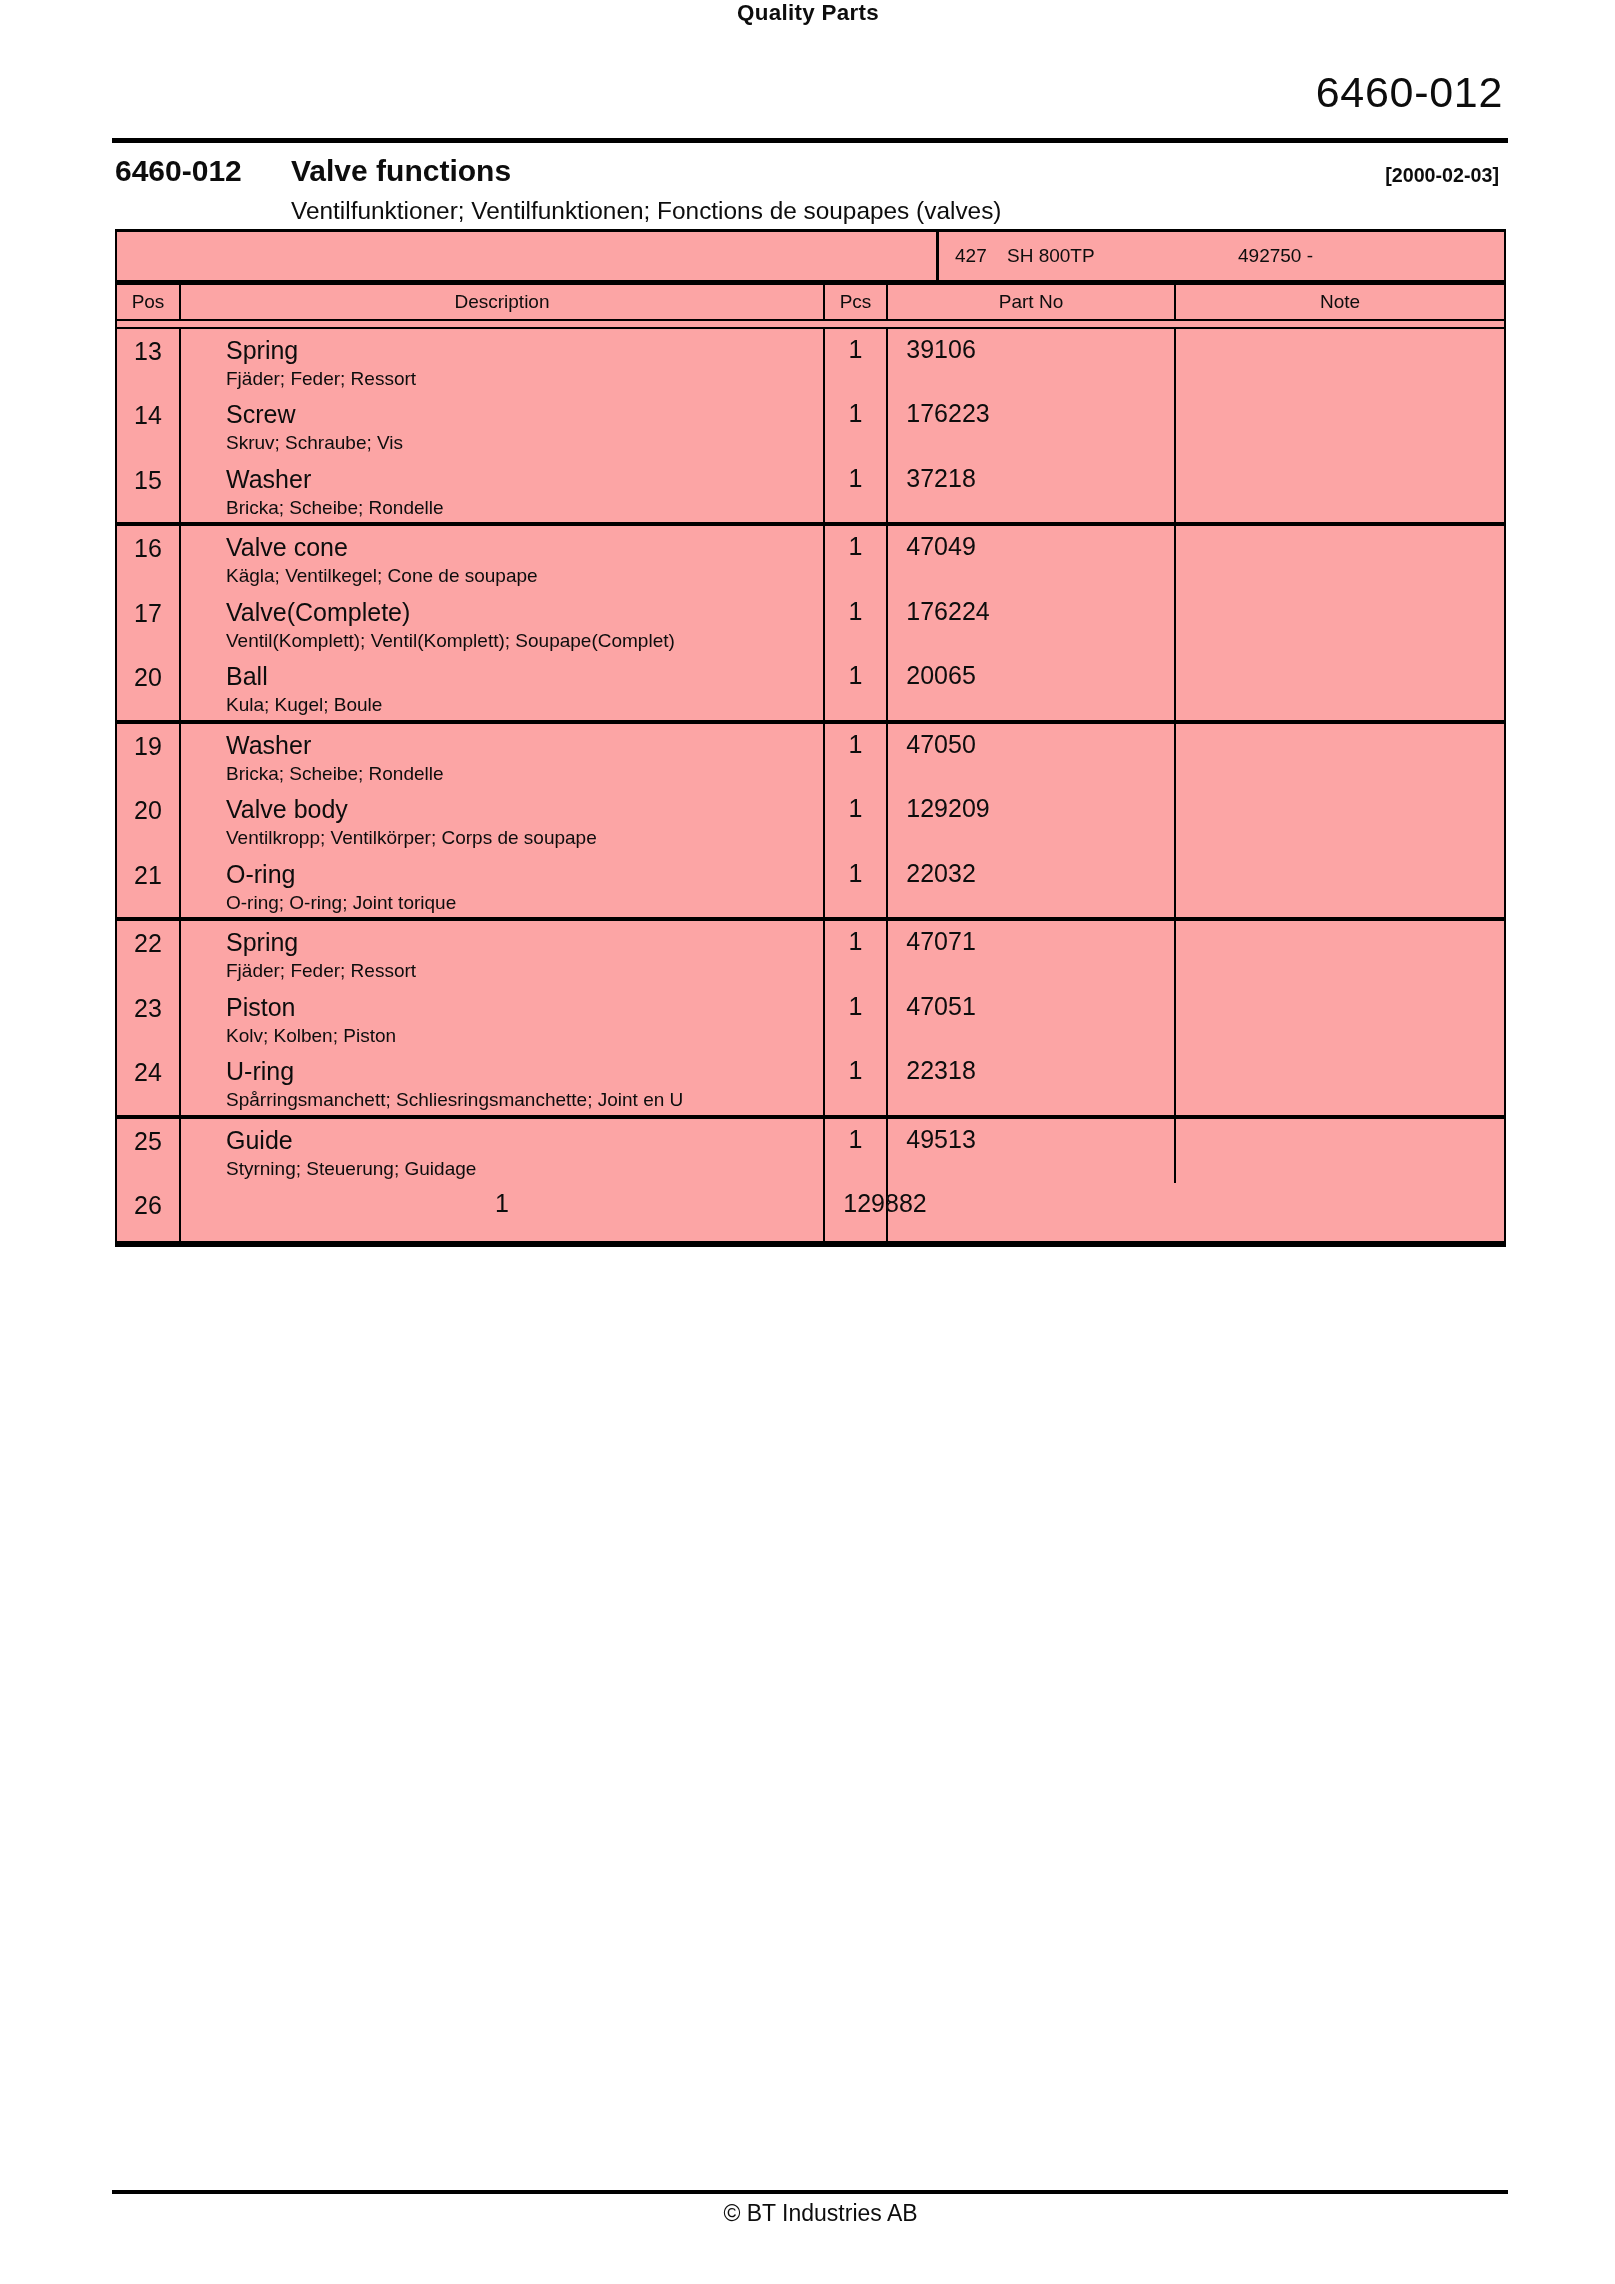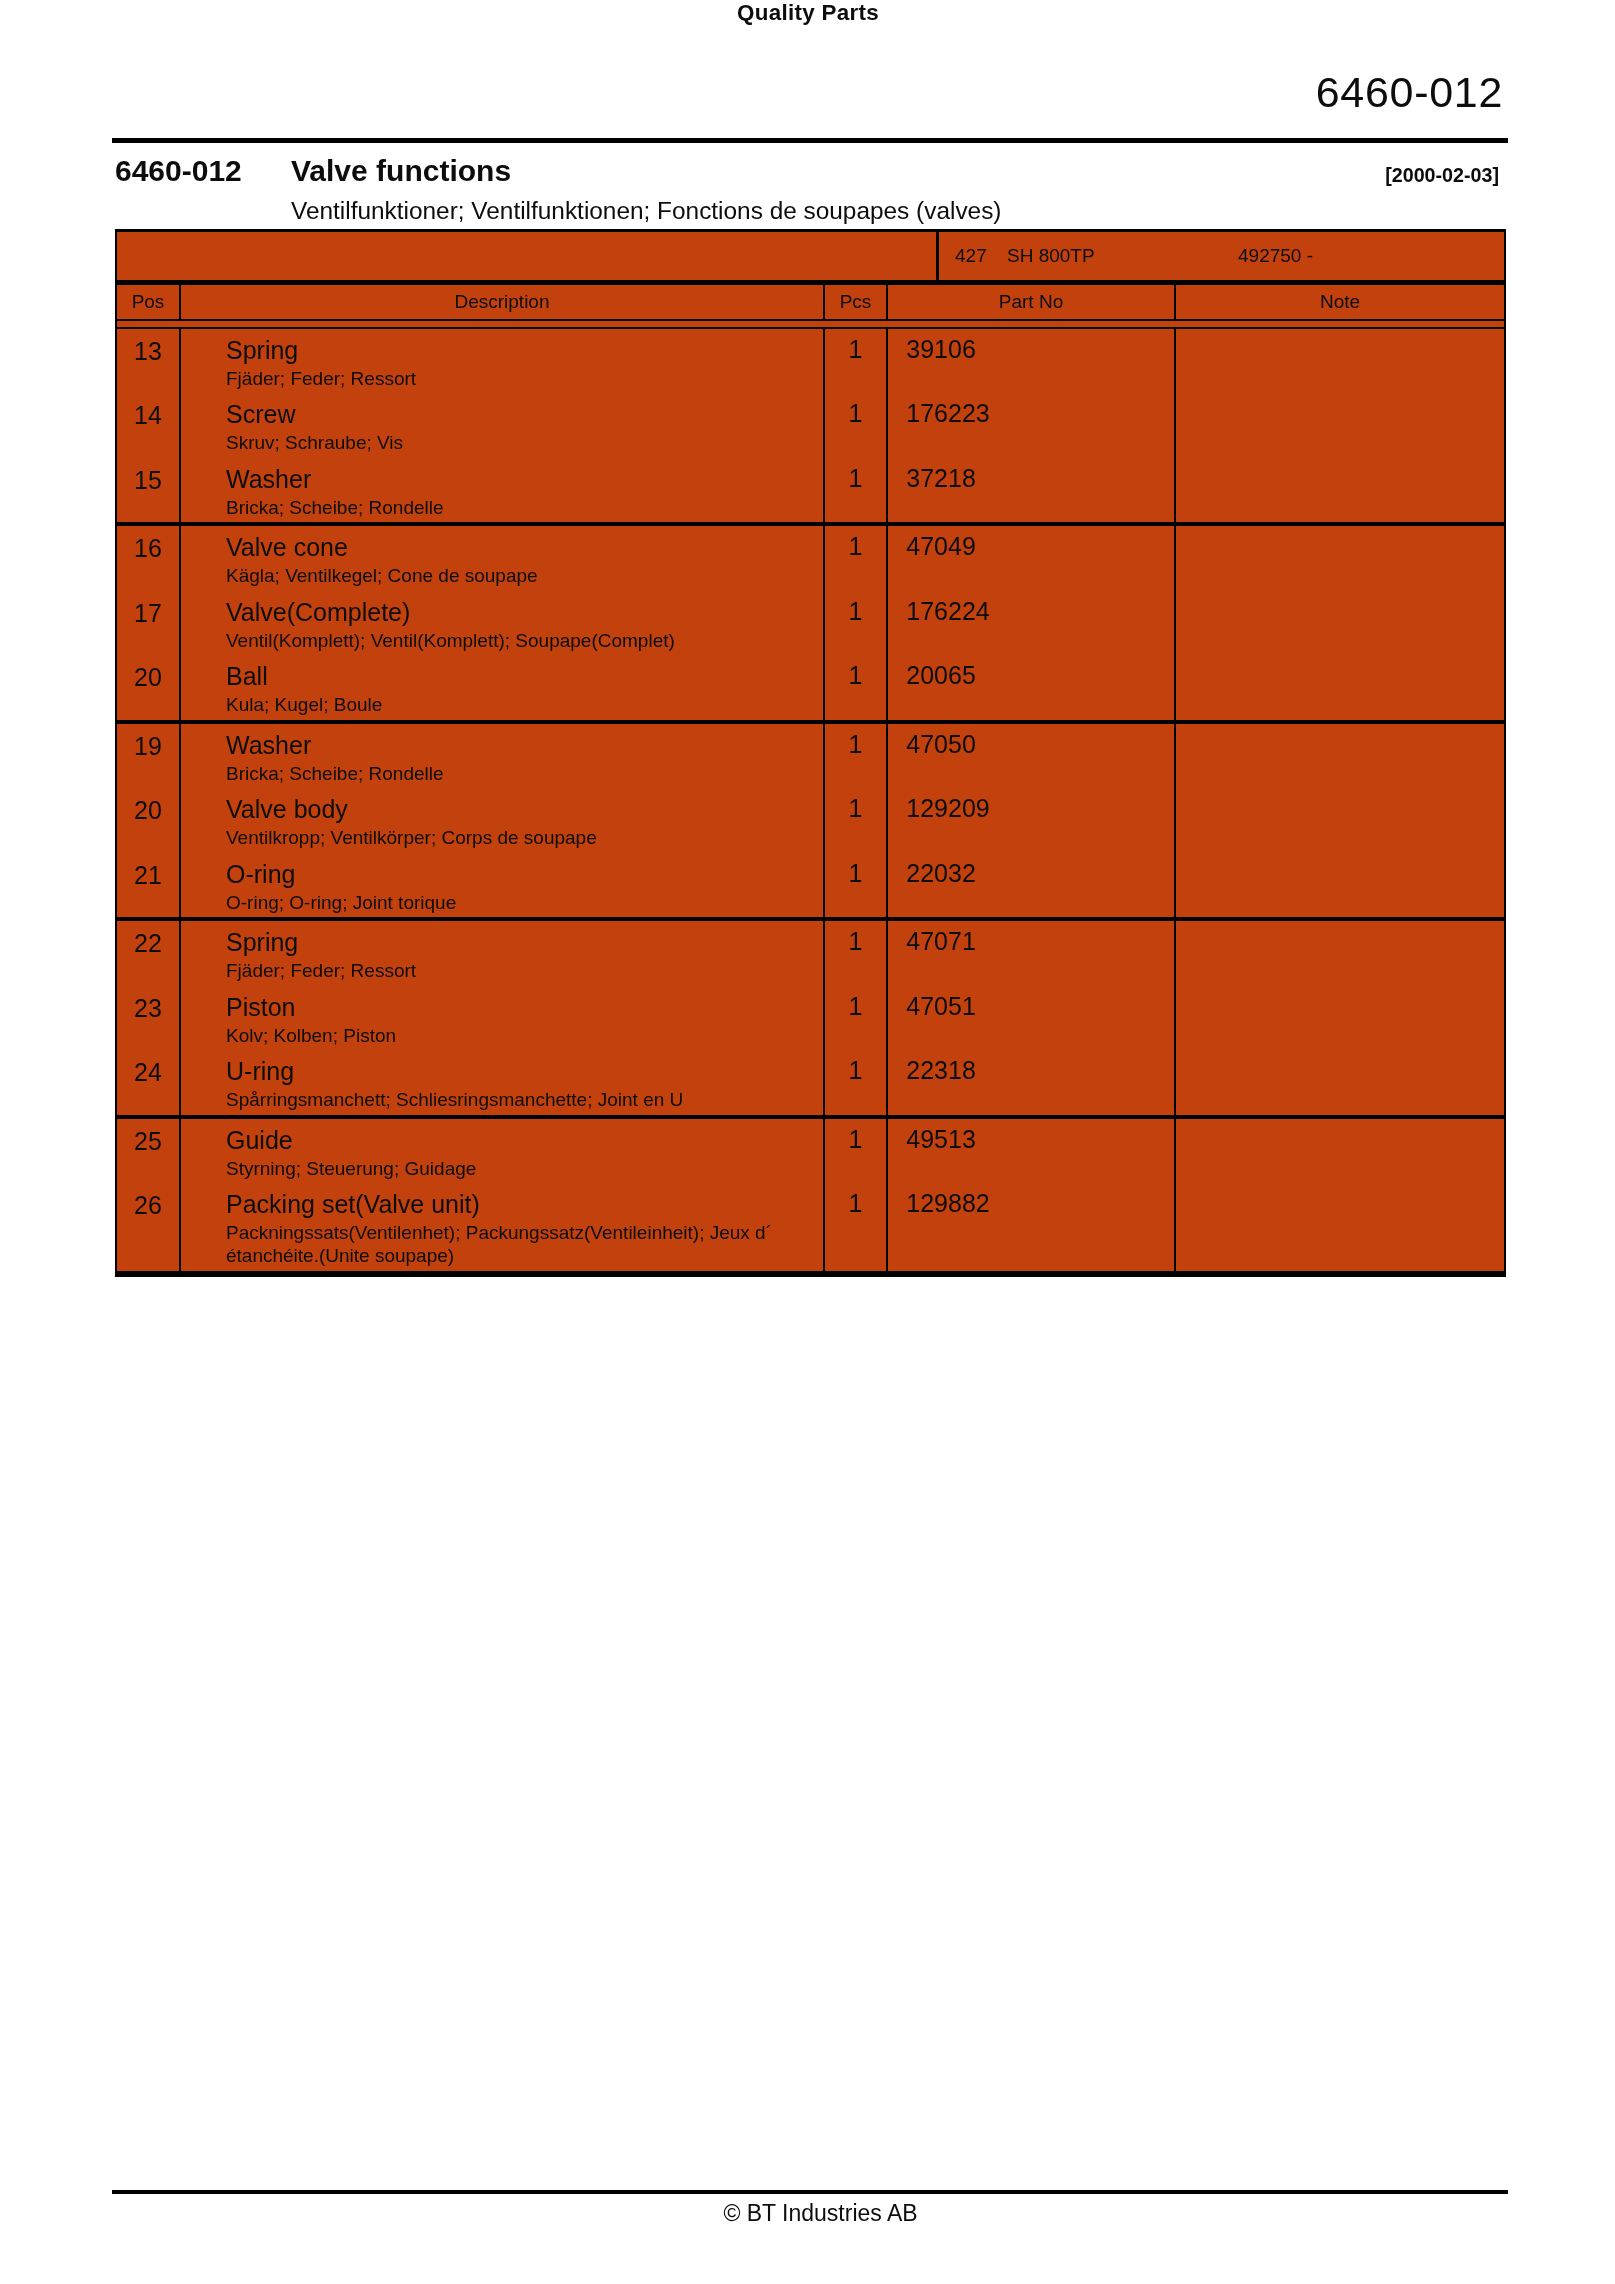--- a/index.html
+++ b/index.html
@@ -28,21 +28,21 @@
   .headrow { position: absolute; left: 0; top: 154px; width: 100%; height: 34px; }
   .code   { position: absolute; left: 115px; font-size: 30px; font-weight: bold; }
   .stitle { position: absolute; left: 291px; font-size: 30px; font-weight: bold; }
   .sdate  { position: absolute; right: 117px; top: 9.5px; font-size: 19.7px; font-weight: bold; }
   .subtitle { position: absolute; left: 291px; top: 197px; font-size: 24.4px; }
 
   
   .ptable {
     position: absolute; left: 115px; top: 229px; width: 1391px;
     border: 2.7px solid #000; border-top-width: 3.4px; border-bottom-width: 6.1px;
-    background: #c2410c;
+    background: #fca5a5;
   }
   .band1 { position: relative; height: 48px; }
   .band1-div { position: absolute; left: 819px; top: 0; bottom: 0; width: 2.7px; background: #000; }
   .band1 span { position: absolute; top: 50%; transform: translateY(-50%); font-size: 19px; }
   .b-code   { left: 838px; }
   .b-model  { left: 890px; }
   .b-serial { left: 1121px; }
   .thicksep { height: 5.4px; background: #000; }
   .grid5 { display: grid; grid-template-columns: 64px 644px 63px 288px 1fr; }
   .colhead { height: 34px; }
@@ -256,24 +256,20 @@
       <div class="main">Guide</div>
       <div class="sub">Styrning; Steuerung; Guidage</div>
     </div>
     <div class="c pcs">1</div>
     <div class="c partno">49513</div>
     <div class="c note"></div>
   </div>
 
   <div class="trow grid5">
     <div class="c pos">26</div>
-    <div class="c desc">
-      <div class="main">Packing set(Valve unit)</div>
-      <div class="sub">Packningssats(Ventilenhet); Packungssatz(Ventileinheit); Jeux d´ étanchéite.(Unite soupape)</div>
-    </div>
     <div class="c pcs">1</div>
     <div class="c partno">129882</div>
     <div class="c note"></div>
   </div>
 </div>
       </div>
   </div>
 
   <div class="footrule"></div>
   <div class="copyright">© BT Industries AB</div>

